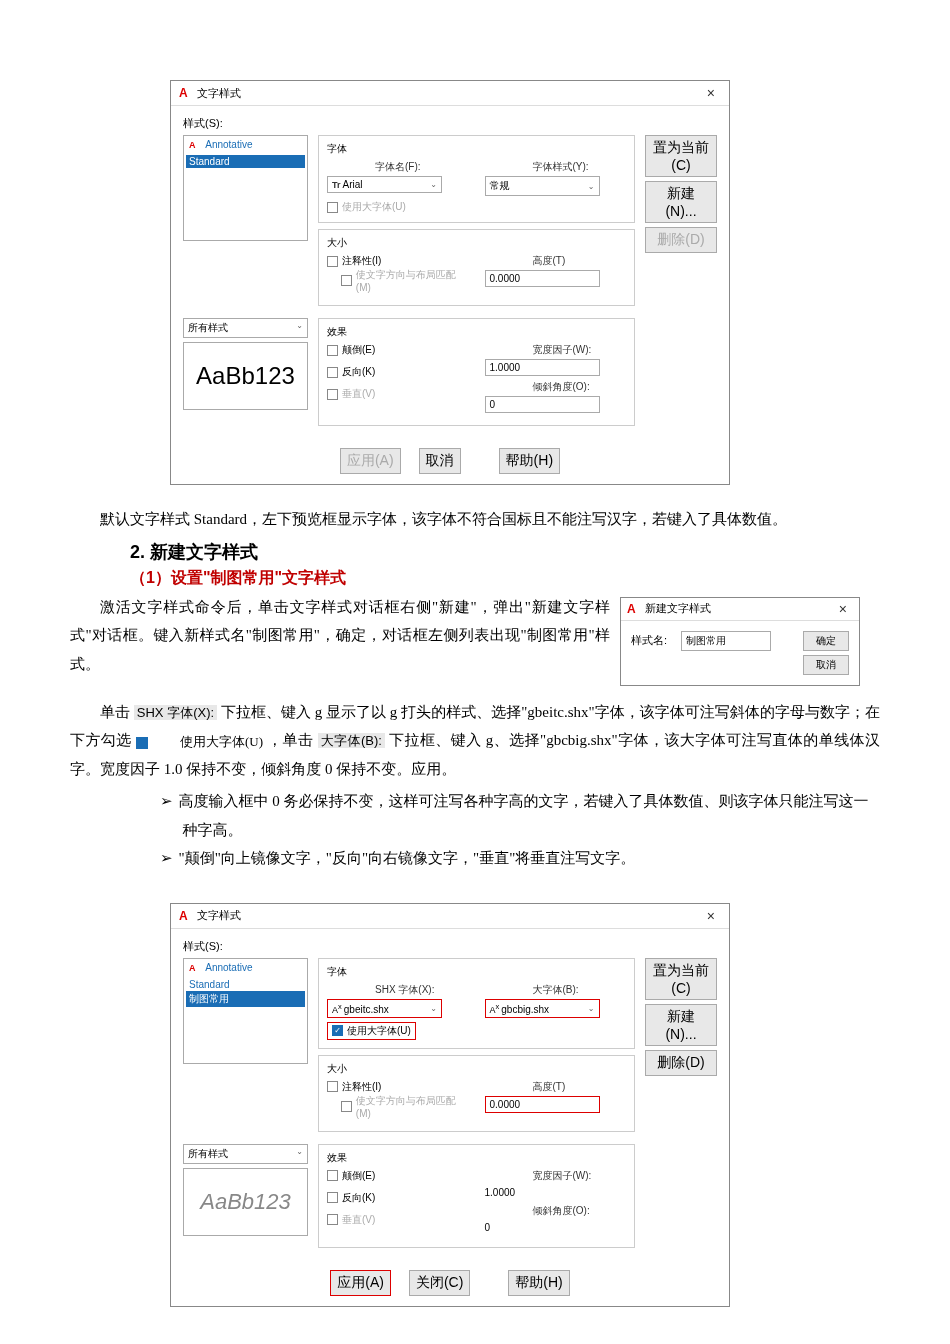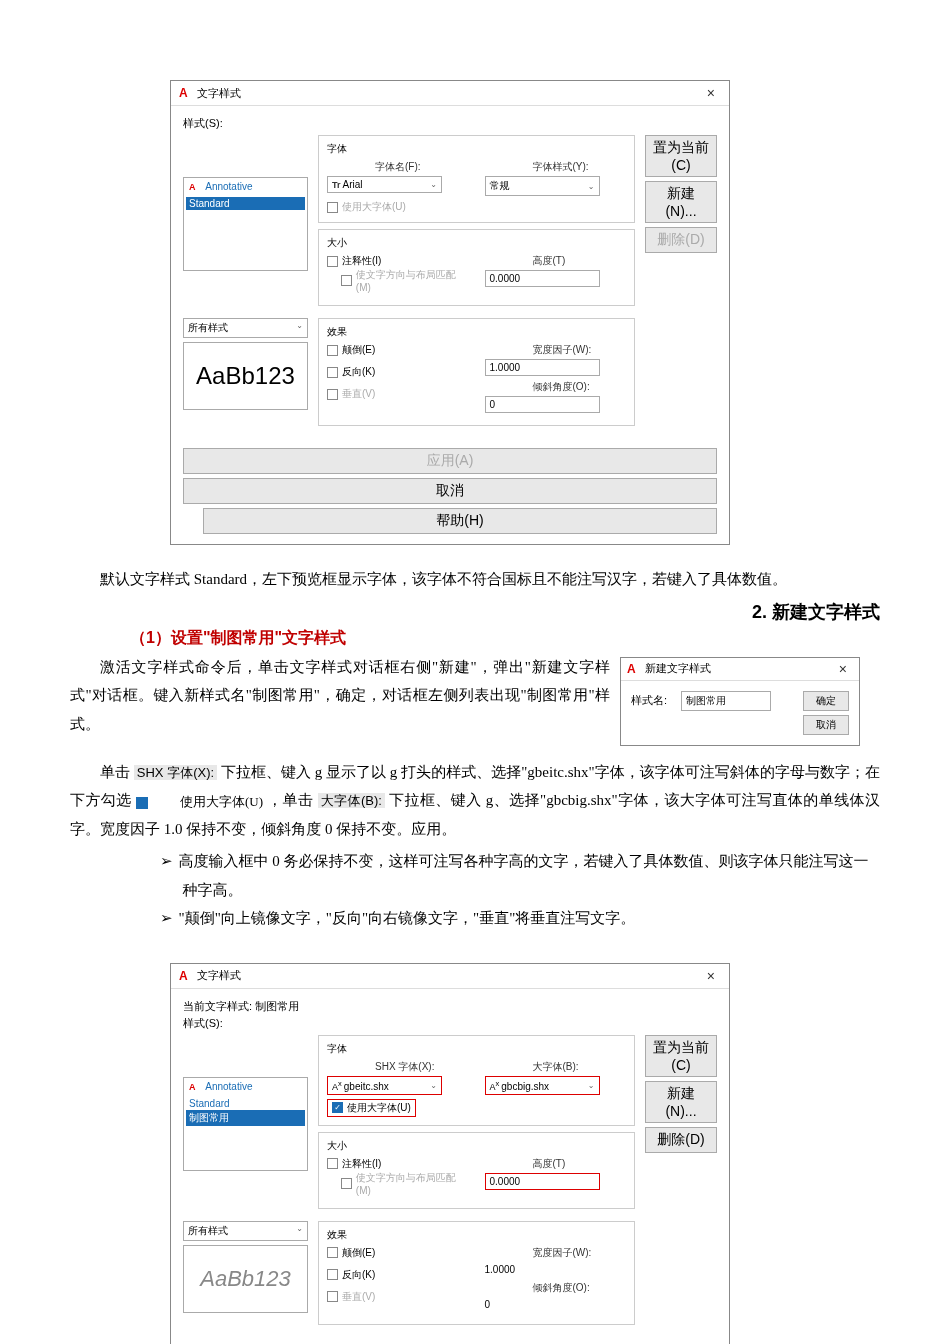--- a/index.html
+++ b/index.html
@@ -38,26 +38,25 @@
       font-size: 12px;
     }
     .close-x { font-size: 14px; color: #333; padding: 0 6px; }
     .dialog-body { padding: 10px 12px; }
     .current-style { margin-bottom: 2px; }
     .styleslabel { margin-bottom: 4px; }
     .dialog-row { display: flex; gap: 10px; }
     
     .styles-list {
       width: 125px;
-      height: 94px;
+      height: 106px;
       border: 1px solid #aaa;
       background: #fff;
       padding: 2px;
       font-size: 10px;
-      margin-top: 42px;
     }
     .style-item { padding: 1px 3px; color: #1a6db5; }
     .style-item.selected { background: #1a6db5; color: #fff; }
     
     .fieldset {
       border: 1px solid #ccc;
       padding: 6px 8px 8px 8px;
       margin-bottom: 6px;
     }
     .fieldset-label { font-size: 10px; margin-bottom: 4px; }
@@ -128,39 +127,37 @@
       justify-content: center;
       font-family: Arial;
       font-size: 24px;
       margin-top: 4px;
     }
     .preview-box.italic { font-style: italic; font-family: "Arial"; color: #888; font-size: 22px; }
     
     .bottom-buttons {
       display: flex;
       justify-content: center;
-      gap: 4px;
+      gap: 18px;
       padding: 6px 12px 10px 12px;
-      flex-direction: column;
     }
     
     
     .body-para {
       font-size: 15px;
       line-height: 1.9;
       text-indent: 2em;
       margin: 4px 0;
       text-align: justify;
     }
     .section-num {
       font-weight: bold;
       font-size: 18px;
       font-family: "SimHei", "黑体", sans-serif;
       margin: 6px 0 2px 60px;
-      text-align: right;
     }
     .subsection {
       font-weight: bold;
       font-size: 16px;
       color: #c00000;
       font-family: "SimHei", "黑体", sans-serif;
       margin: 4px 0 2px 60px;
     }
     .bullet-item {
       font-size: 15px;
@@ -388,24 +385,20 @@
 
 <div class="dialog" style="margin-top:30px">
   <div class="dialog-titlebar">
     <div class="dialog-title-wrap">
       <span class="a-icon">A</span>
       <span>文字样式</span>
     </div>
     <span class="close-x">×</span>
   </div>
   <div class="dialog-body">
-    <div class="current-style">
-      <span>当前文字样式:</span>
-      <span>制图常用</span>
-    </div>
     <div class="styleslabel">样式(S):</div>
     <div class="dialog-row">
       <div>
         <div class="styles-list">
           <div class="style-item">
             <span class="a-icon" style="font-size:9px">A</span>
             <span>Annotative</span>
           </div>
           <div class="style-item">Standard</div>
           <div class="style-item selected">制图常用</div>

